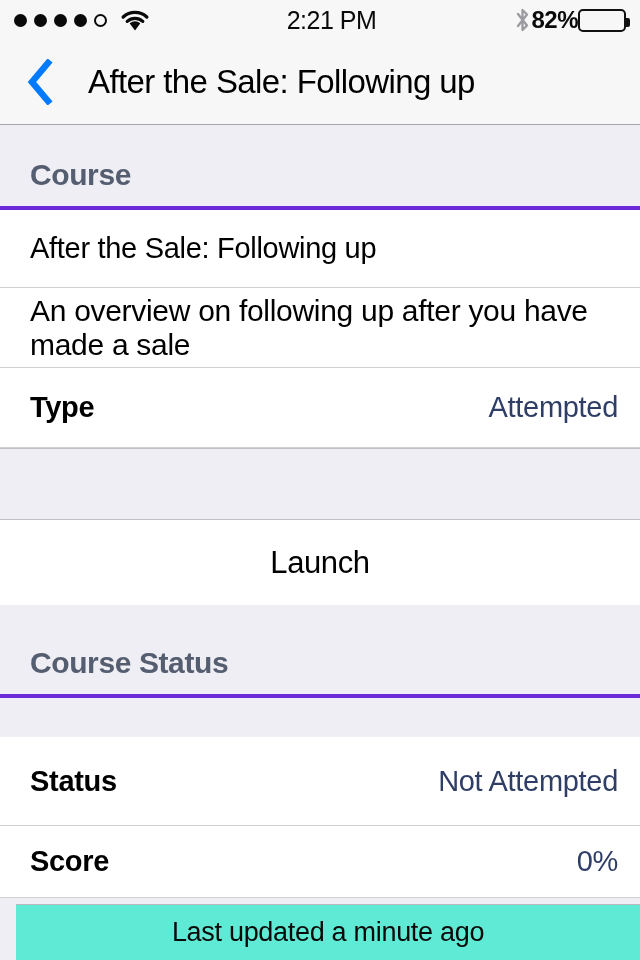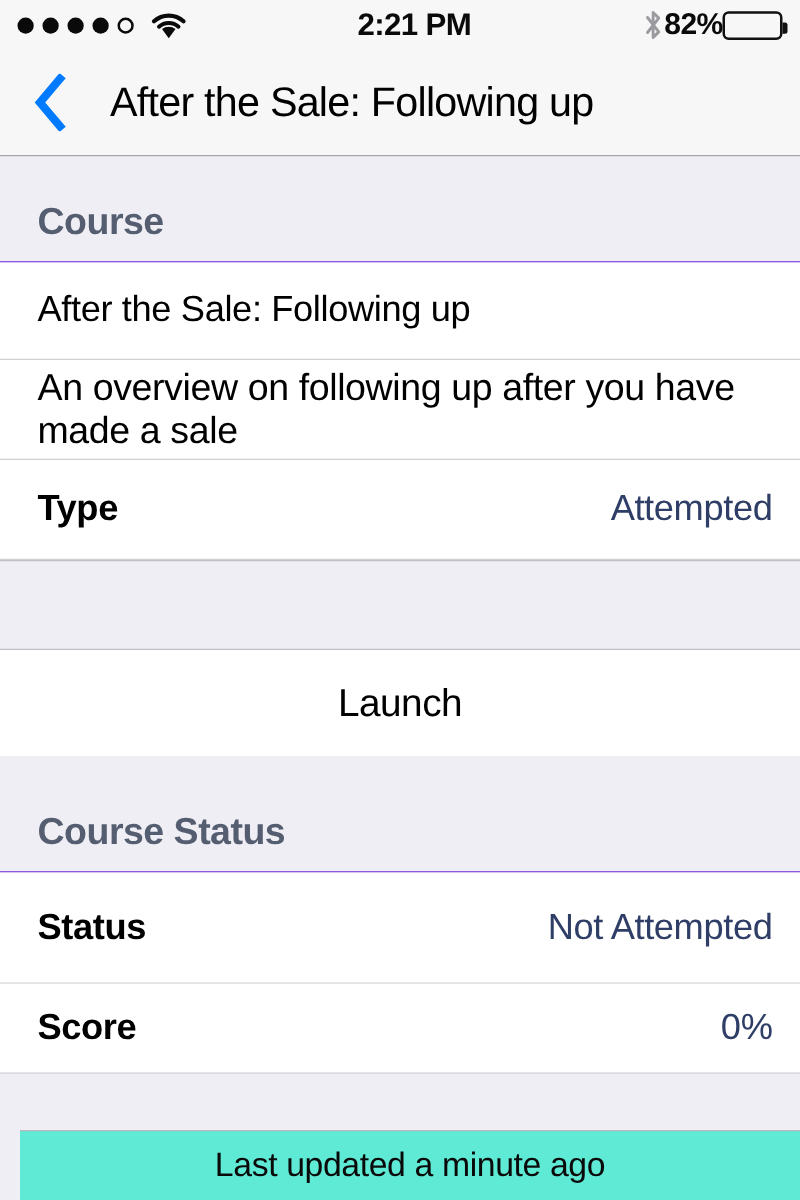--- a/index.html
+++ b/index.html
@@ -63,21 +63,21 @@
   .status-center {
     position: absolute;
     left: 0;
     right: 0;
     top: 0;
     height: 40px;
     display: flex;
     align-items: center;
     justify-content: center;
     font-size: 25px;
-    font-weight: bold;
+    font-weight: normal;
     letter-spacing: -0.5px;
     color: #0a0a0a;
     padding-left: 23px;
   }
   .status-right {
     position: absolute;
     right: 14px;
     top: 0;
     height: 40px;
     display: flex;
@@ -147,21 +147,21 @@
   .section-header {
     background: #eeeef4;
     display: flex;
     align-items: flex-end;
     padding: 0 0 14px 30px;
     box-sizing: border-box;
     color: #555e70;
     font-size: 30px;
     font-weight: bold;
     letter-spacing: -0.4px;
-    border-bottom: 1px solid #6d28d9;
+    border-bottom: 4px solid #6d28d9;
   }
   .section-header.first { height: 85px; }
   .section-header.second { height: 93px; }
 
   .cell {
     background: #ffffff;
     box-sizing: border-box;
     display: flex;
     align-items: center;
     border-bottom: 1px solid #cfcfd4;
@@ -178,21 +178,21 @@
   .cell .value {
     margin-left: auto;
     font-size: 29px;
     color: #2f3e66;
     letter-spacing: -0.3px;
   }
   .cell.title-cell { height: 78px; }
   .cell.desc-cell { height: 80px; }
   .cell.desc-cell .label { font-size: 30px; }
   .cell.type-cell { height: 80px; justify-content: flex-end; }
-  .cell.status-cell { height: 89px; }
+  .cell.status-cell { height: 89px; margin-top: 39px; }
   .cell.score-cell { height: 72px; }
 
   .gap {
     background: #eeeef4;
     height: 72px;
     border-bottom: 1px solid #bfbfc6;
     border-top: 1px solid #bfbfc6;
     box-sizing: border-box;
   }
 

